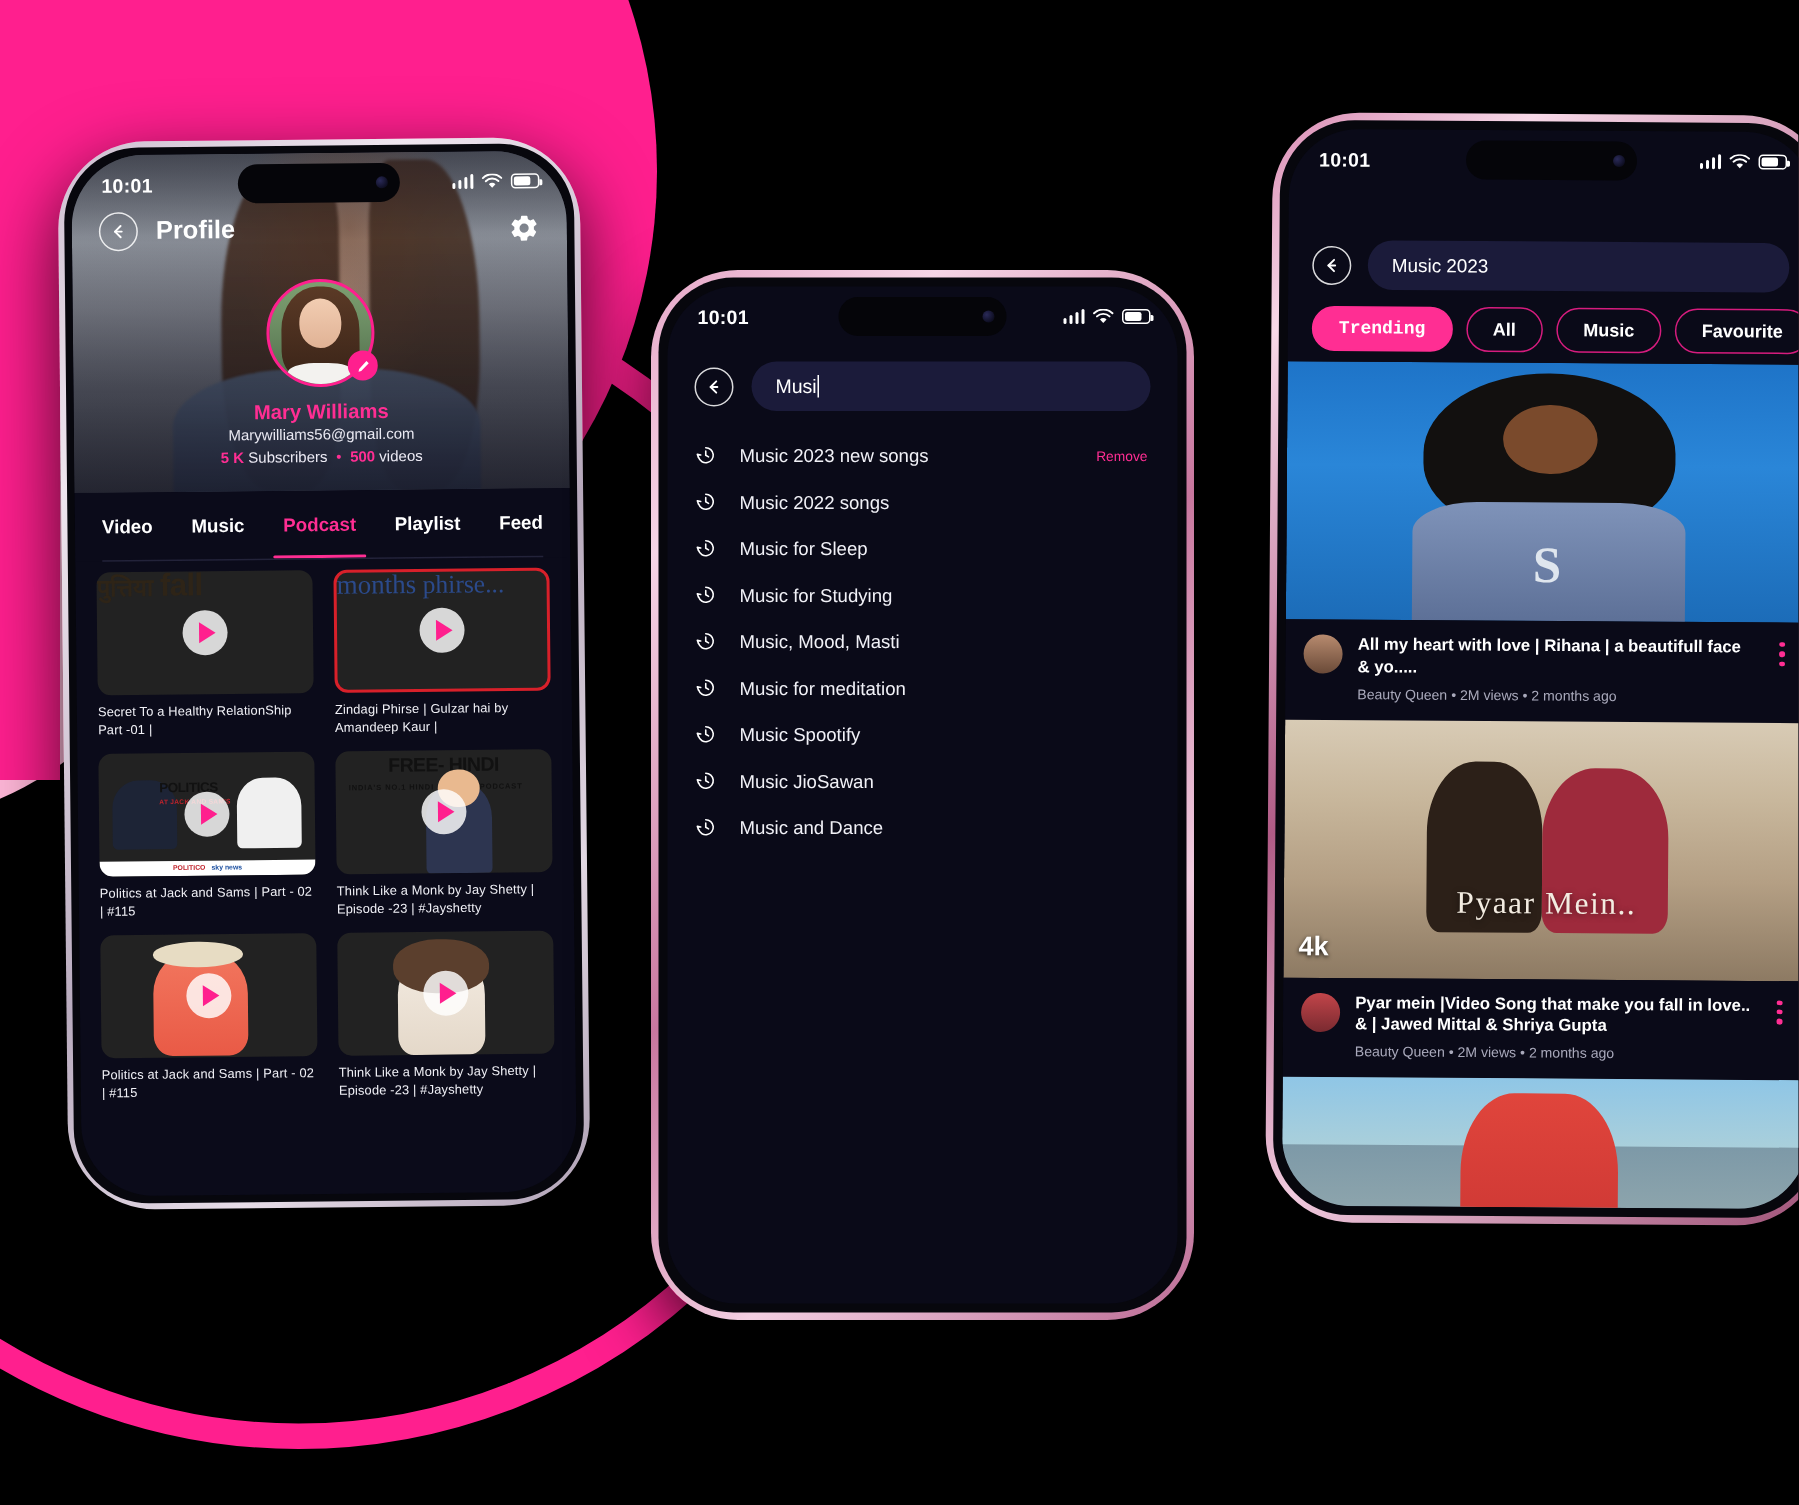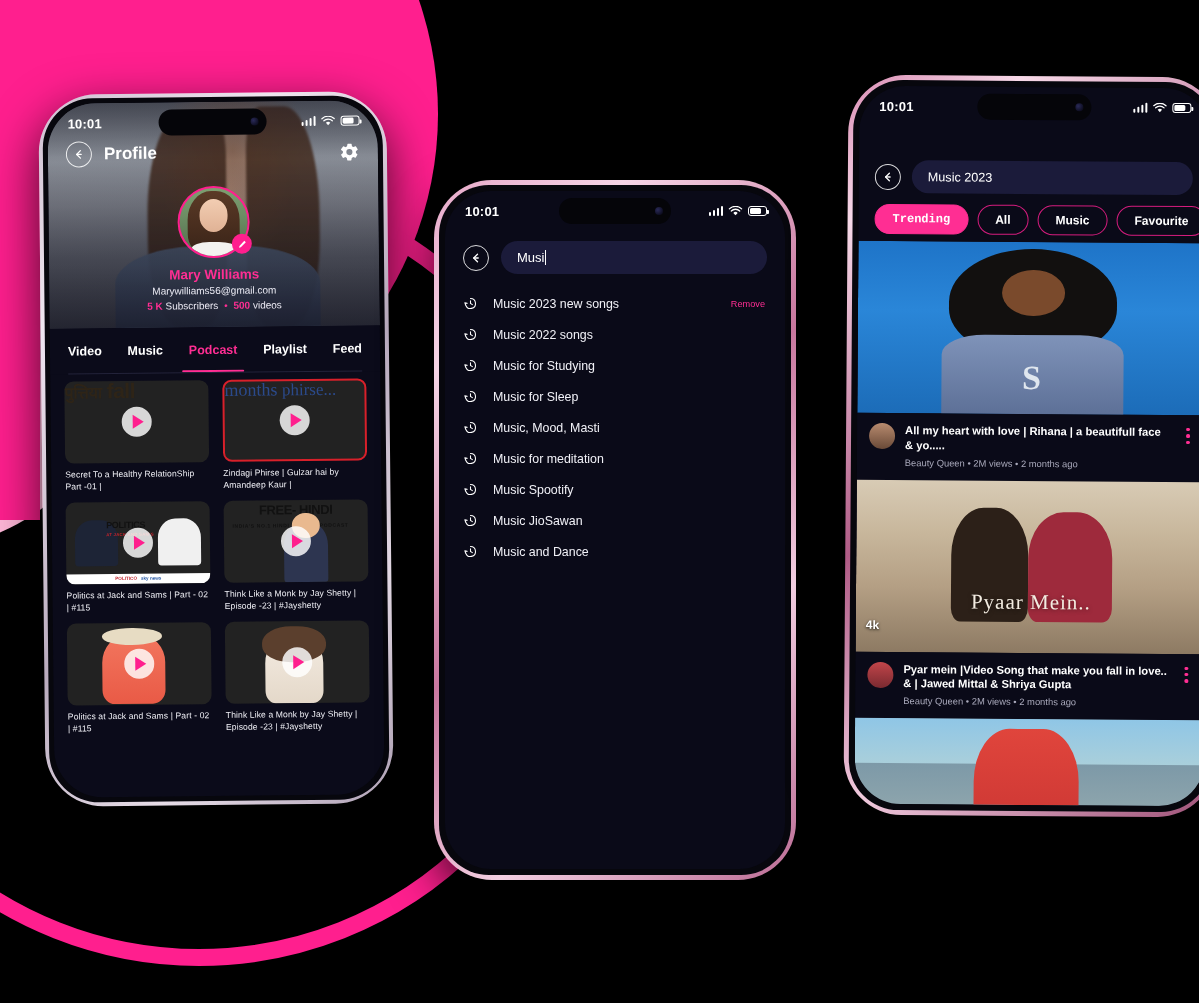--- a/index.html
+++ b/index.html
@@ -247,21 +247,21 @@
   .vthumb{ position:relative; width:100%; height:172px; overflow:hidden; }
   .vt1{ background:linear-gradient(180deg,#1E74C8 0%,#2A86D8 40%,#1C6CB8 100%); }
   .vt1 .hair{position:absolute;left:26%;top:4%;width:48%;height:62%;background:#12100f;border-radius:50% 50% 44% 44%;}
   .vt1 .face{position:absolute;left:41%;top:16%;width:18%;height:27%;border-radius:50%;background:#7a4a2c;}
   .vt1 .body{position:absolute;left:24%;top:54%;width:52%;height:48%;background:linear-gradient(180deg,#7f93b9,#5c6f96);border-radius:24% 24% 0 0;}
   .vt1 .ess{position:absolute;left:47%;top:68%;font-size:34px;font-weight:800;color:#dfe6ee;font-family:"Liberation Serif",serif;}
   .vt2{ background:linear-gradient(180deg,#d8cbb5 0%,#c8b79c 30%,#b49f84 62%,#8d7a63 100%); }
   .vt2 .p1{position:absolute;left:27%;top:16%;width:22%;height:66%;background:#2c2018;border-radius:42% 42% 12% 12%;}
   .vt2 .p2{position:absolute;left:49%;top:18%;width:24%;height:64%;background:#9e2a3c;border-radius:42% 42% 12% 12%;}
   .vt2 .tt{position:absolute;left:0;right:0;bottom:22%;text-align:center;font-family:"Liberation Serif",serif;font-size:21px;color:#f3ece1;letter-spacing:1px;text-shadow:0 1px 4px rgba(0,0,0,.5);}
-  .badge4k{ position:absolute; left:10px; bottom:20px; color:#fff; font-size:12px; font-weight:800;
+  .badge4k{ position:absolute; left:10px; bottom:10px; color:#fff; font-size:18px; font-weight:800;
     text-shadow:0 1px 3px rgba(0,0,0,.85); }
   .vt3{ background:linear-gradient(180deg,#6f8fa2 0%,#7e9aa8 28%,#8fa6ad 54%,#6f8b97 100%); }
   .vt3 .dancer{position:absolute;left:34%;top:6%;width:30%;height:90%;background:linear-gradient(180deg,#e0453c,#c22f2f);border-radius:34% 34% 18% 18%;}
   .vt3 .sky{position:absolute;left:0;right:0;top:0;height:26%;background:linear-gradient(180deg,#8fc6e6,#a9cfdb);}
 
   .vmeta{ display:flex; gap:10px; padding:10px 12px 12px 12px; background:#0A0A18; position:relative; }
   .vav{ width:26px;height:26px;border-radius:50%;flex:0 0 auto;overflow:hidden;
         background:linear-gradient(180deg,#b88b6f,#6a4a38); }
   .vav.b{ background:linear-gradient(180deg,#c2454a,#7a2a30); }
   .vtext{ flex:1; min-width:0; }
@@ -497,29 +497,29 @@
               <path d="M12 7.6V12l3 1.8" stroke="#fff" stroke-width="1.7" fill="none" stroke-linecap="round"></path>
             </svg>
           <span class="lbl">Music 2022 songs</span>
         </div>
         <div class="p2-item">
           <svg class="hist" viewBox="0 0 24 24">
               <path d="M12 4a8 8 0 1 1-7.6 10.5" stroke="#fff" stroke-width="1.7" fill="none" stroke-linecap="round"></path>
               <path d="M4.2 14.4 3 10.9l3.6.9" stroke="#fff" stroke-width="1.7" fill="none" stroke-linecap="round" stroke-linejoin="round"></path>
               <path d="M12 7.6V12l3 1.8" stroke="#fff" stroke-width="1.7" fill="none" stroke-linecap="round"></path>
             </svg>
+          <span class="lbl">Music for Sleep</span>
+        </div>
+        <div class="p2-item">
+          <svg class="hist" viewBox="0 0 24 24">
+              <path d="M12 4a8 8 0 1 1-7.6 10.5" stroke="#fff" stroke-width="1.7" fill="none" stroke-linecap="round"></path>
+              <path d="M4.2 14.4 3 10.9l3.6.9" stroke="#fff" stroke-width="1.7" fill="none" stroke-linecap="round" stroke-linejoin="round"></path>
+              <path d="M12 7.6V12l3 1.8" stroke="#fff" stroke-width="1.7" fill="none" stroke-linecap="round"></path>
+            </svg>
           <span class="lbl">Music for Studying</span>
-        </div>
-        <div class="p2-item">
-          <svg class="hist" viewBox="0 0 24 24">
-              <path d="M12 4a8 8 0 1 1-7.6 10.5" stroke="#fff" stroke-width="1.7" fill="none" stroke-linecap="round"></path>
-              <path d="M4.2 14.4 3 10.9l3.6.9" stroke="#fff" stroke-width="1.7" fill="none" stroke-linecap="round" stroke-linejoin="round"></path>
-              <path d="M12 7.6V12l3 1.8" stroke="#fff" stroke-width="1.7" fill="none" stroke-linecap="round"></path>
-            </svg>
-          <span class="lbl">Music for Sleep</span>
         </div>
         <div class="p2-item">
           <svg class="hist" viewBox="0 0 24 24">
               <path d="M12 4a8 8 0 1 1-7.6 10.5" stroke="#fff" stroke-width="1.7" fill="none" stroke-linecap="round"></path>
               <path d="M4.2 14.4 3 10.9l3.6.9" stroke="#fff" stroke-width="1.7" fill="none" stroke-linecap="round" stroke-linejoin="round"></path>
               <path d="M12 7.6V12l3 1.8" stroke="#fff" stroke-width="1.7" fill="none" stroke-linecap="round"></path>
             </svg>
           <span class="lbl">Music, Mood, Masti</span>
         </div>
         <div class="p2-item">

